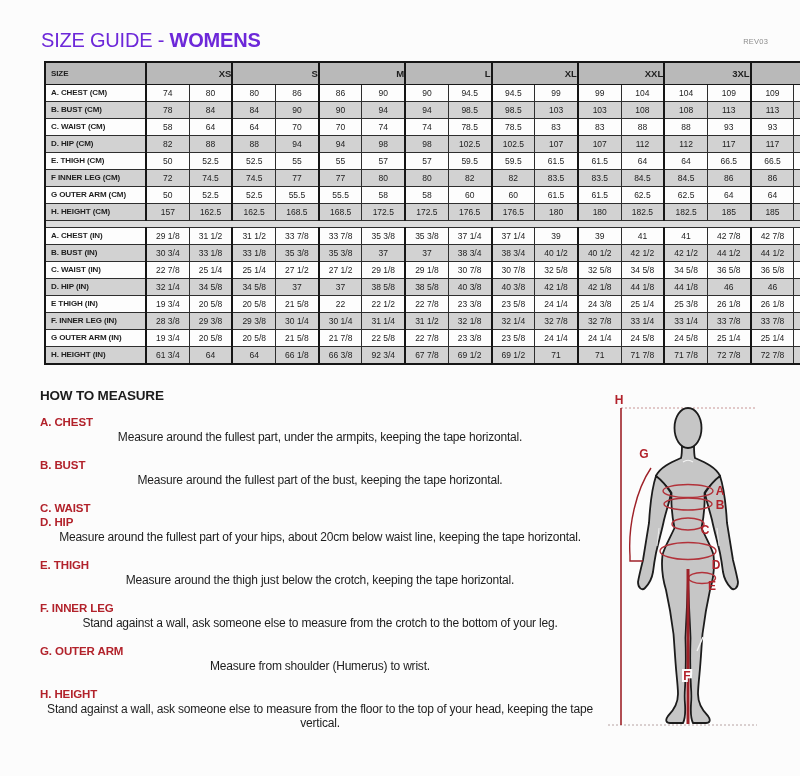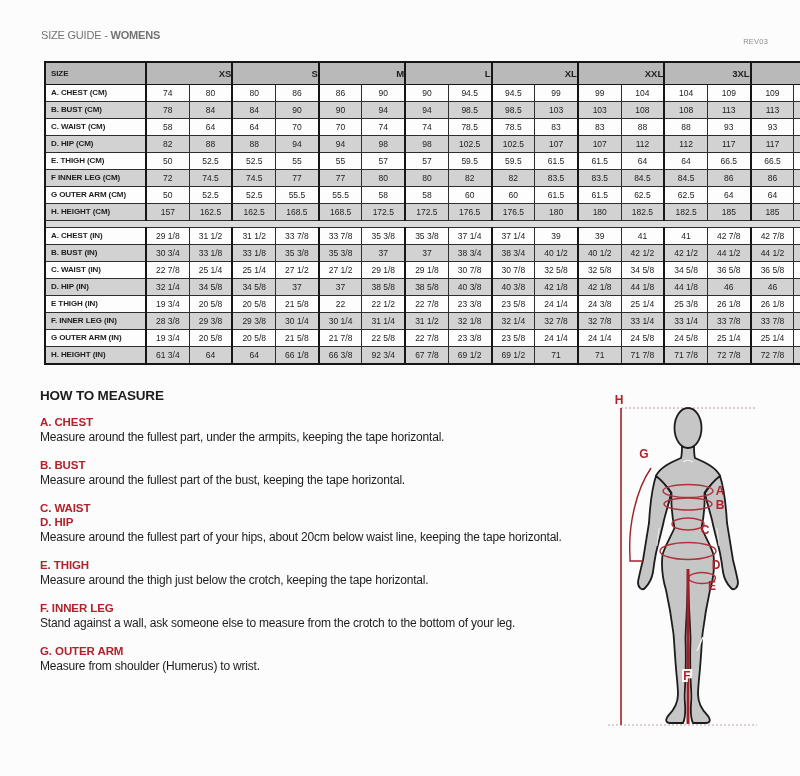--- a/index.html
+++ b/index.html
@@ -9,21 +9,21 @@
     font-family:"Liberation Sans", sans-serif;
     color:#1d1d1d;
     position:relative;
     overflow:hidden;
   }
   .page{position:absolute;inset:0;background:#fcfcfc;}
 
   
   .title{
     position:absolute;left:41px;top:29px;
-    font-size:11px;letter-spacing:-0.2px;color:#737373;
+    font-size:20px;letter-spacing:-0.2px;color:#6d28d9;
     font-weight:400;white-space:pre;
   }
   .title b{font-weight:700;}
   .rev{
     position:absolute;right:32px;top:37px;
     font-size:7.5px;color:#8d8d8d;letter-spacing:0.2px;
   }
 
   
   .tablewrap{position:absolute;left:44px;top:61px;width:794px;}
@@ -60,20 +60,21 @@
     margin:0 0 13px 0;font-size:13.5px;font-weight:700;color:#1c1c1c;
     letter-spacing:-0.2px;
   }
   .htm .item h4{
     margin:0 0 2px 0;font-size:11.5px;font-weight:700;color:#b2222b;
     letter-spacing:-0.1px;
   }
   .htm .item p{
     margin:0 0 15px 0;font-size:12px;line-height:14px;color:#1d1d1d;
     letter-spacing:-0.2px;
+    text-align:center;
   }
 
   
   .fig{position:absolute;left:600px;top:388px;width:198px;height:388px;}
   .fig svg{display:block;}
   .figlabel{
     font-family:"Liberation Sans", sans-serif;
     font-size:12px;font-weight:700;fill:#b2222b;
   }
 </style>
@@ -441,20 +442,24 @@
           <h4>E. THIGH</h4>
           <p>Measure around the thigh just below the crotch, keeping the tape horizontal.</p>
         </div>
         <div class="item">
           <h4>F. INNER LEG</h4>
           <p>Stand against a wall, ask someone else to measure from the crotch to the bottom of your leg.</p>
         </div>
         <div class="item">
           <h4>G. OUTER ARM</h4>
           <p>Measure from shoulder (Humerus) to wrist.</p>
+        </div>
+        <div class="item">
+          <h4>H. HEIGHT</h4>
+          <p>Stand against a wall, ask someone else to measure from the floor to the top of your head, keeping the tape vertical.</p>
         </div>
       </div>
   </div>
 
   <div class="fig">
     <svg width="198" height="388" viewBox="0 0 198 388">
 
       <line x1="21" y1="20" x2="157" y2="20" stroke="#c28a8a" stroke-width="0.9" stroke-dasharray="2,2"></line>
       <line x1="8" y1="337" x2="157" y2="337" stroke="#b09a9a" stroke-width="0.9" stroke-dasharray="2,2"></line>
       <line x1="21" y1="20" x2="21" y2="337" stroke="#9e2128" stroke-width="1.6"></line>

